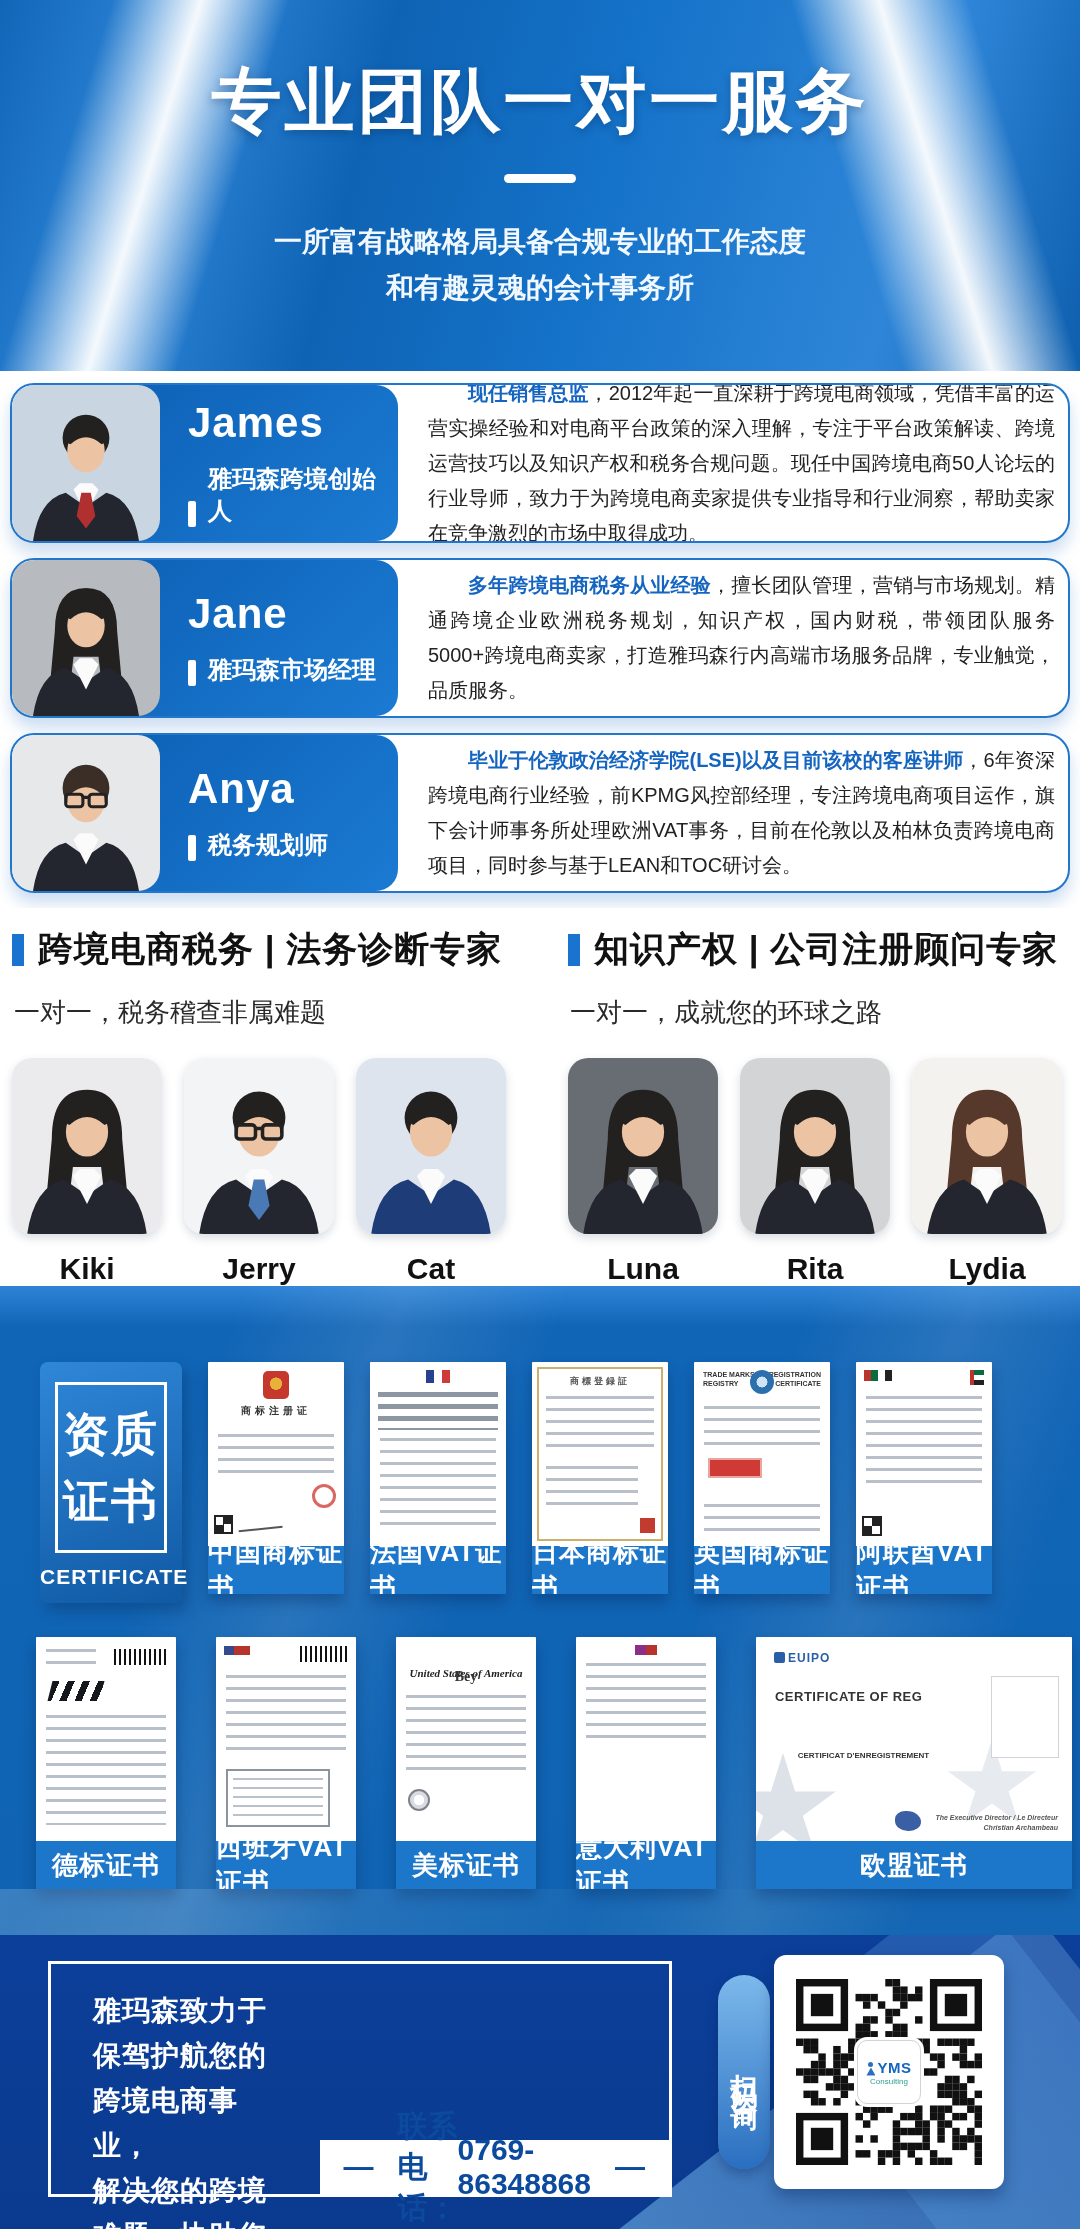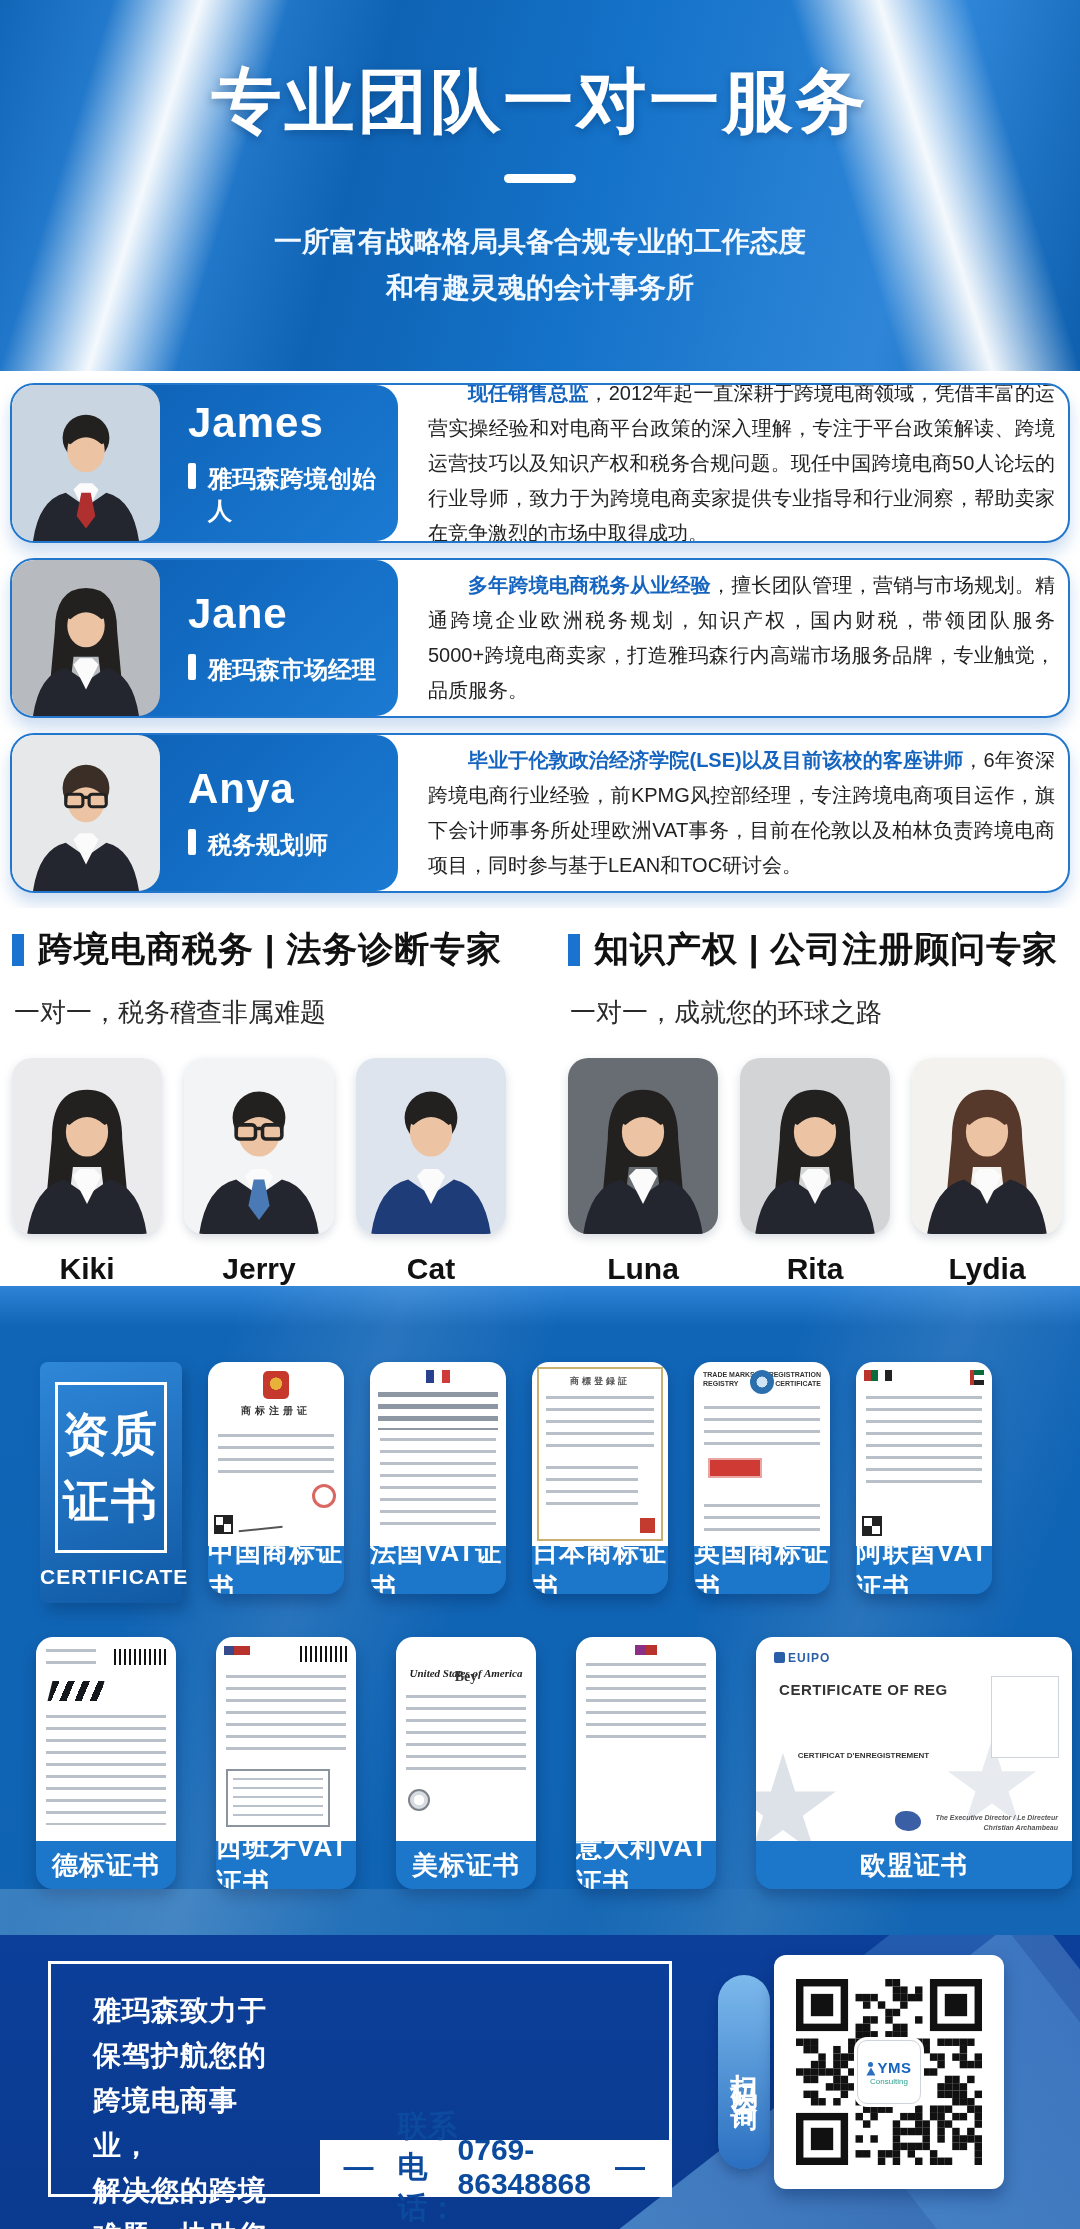--- a/index.html
+++ b/index.html
@@ -22,21 +22,21 @@
   
   .profiles { background:#fff; padding:12px 10px 0; }
   .pcard { display:flex; height:160px; margin-bottom:15px; background:#fff;
     border:2px solid #2277cc; border-radius:24px; overflow:hidden;
     box-shadow:0 10px 16px rgba(21,101,192,.22); }
   .photo { position:relative; z-index:2; width:148px; flex:none; border-radius:22px; overflow:hidden; }
   .panel { position:relative; z-index:1; width:262px; flex:none; margin-left:-24px;
     background:linear-gradient(135deg,#0e63b8,#1b7ad2); border-radius:0 22px 22px 0;
     color:#fff; padding-left:52px; display:flex; flex-direction:column; justify-content:center; gap:16px; }
   .pname { font-size:42px; font-weight:800; letter-spacing:1px; }
-  .prole { display:flex; align-items:flex-start; font-size:24px; font-weight:700; }
+  .prole { display:flex; align-items:flex-end; font-size:24px; font-weight:700; }
   .rbar { width:8px; height:26px; background:#fff; border-radius:2px; margin-right:12px; }
   .pbody { flex:1; display:flex; align-items:center; padding:8px 13px 8px 30px; overflow:hidden; }
   .pbody p { font-size:20px; line-height:35px; color:#222; text-align:justify; text-indent:2em; }
   .pbody .hl { color:#1565c0; font-weight:800; }
 
   
   .experts { display:flex; padding:18px 10px 0 12px; gap:44px; background:#fff; }
   .egroup { flex:none; }
   .egroup.g1 { width:512px; }
   .egroup.g2 { width:502px; }
@@ -59,21 +59,21 @@
     background:linear-gradient(100deg,rgba(255,255,255,.18),rgba(255,255,255,.02) 60%); }
   .crow { position:relative; display:flex; align-items:flex-start; }
   .crow1 { padding:76px 0 0 40px; gap:26px; }
   .crow2 { padding:34px 0 0 36px; gap:40px; }
   .badge { width:142px; height:241px; flex:none; border-radius:8px;
     background:linear-gradient(160deg,#2f87d8,#1059a4); box-shadow:6px 8px 14px rgba(5,45,95,.35);
     display:flex; flex-direction:column; }
   .badge-frame { border:3px solid #fff; margin:20px 15px 12px; padding:16px 4px;
     text-align:center; color:#fff; font-size:46px; font-weight:800; line-height:1.45; letter-spacing:2px; }
   .badge-cap { text-align:center; color:#fff; font-size:21px; font-weight:800; letter-spacing:1px; }
-  .cert { border-radius:17px; overflow:hidden; flex:none; display:flex; flex-direction:column;
+  .cert { border-radius:1px; overflow:hidden; flex:none; display:flex; flex-direction:column;
     box-shadow:0 8px 14px rgba(0,30,80,.32); }
   .crow1 .cert { width:136px; height:232px; }
   .crow2 .cert { width:140px; height:252px; }
   .crow2 .cert.wide { width:316px; }
   .clabel { height:48px; flex:none; background:#1c76ca; color:#fff; font-size:26px; font-weight:800;
     display:flex; align-items:center; justify-content:center; letter-spacing:1px; }
   .doc { position:relative; flex:1; background:#fff; overflow:hidden; }
   .ln { position:absolute; background:repeating-linear-gradient(180deg,#b9c0c9 0 3px,transparent 3px 12px); }
   .tt { position:absolute; color:#444; font-weight:700; }
   .cn-emblem { position:absolute; left:50%; top:9px; transform:translateX(-50%); width:26px; height:28px;
@@ -116,21 +116,21 @@
   .us-title { top:30px; width:100%; text-align:center; font-family:"Liberation Serif","DejaVu Serif",serif;
     font-style:italic; font-weight:700; font-size:11px; color:#222; }
   .us-bey { top:32px; width:100%; text-align:center; font-family:"Liberation Serif","DejaVu Serif",serif;
     font-size:14px; color:#333; font-weight:700; }
   .us-seal { position:absolute; left:12px; bottom:30px; width:22px; height:22px; border:2px solid #7d828a;
     border-radius:50%; background:radial-gradient(circle,#fff 40%,#d8dbe0 41%); }
   .it-logo { position:absolute; left:50%; top:8px; transform:translateX(-50%); width:22px; height:10px;
     background:linear-gradient(90deg,#8c2f86 50%,#b8332d 50%); }
   .eu-org { left:18px; top:14px; font-size:12px; color:#2a5fa8; letter-spacing:1px; padding-left:14px; }
   .eu-org::before { content:""; position:absolute; left:0; top:1px; width:11px; height:11px; background:#2a5fa8; border-radius:2px; }
-  .eu-t1 { top:44px; left:6%; width:56%; text-align:center; font-size:15px; color:#333; letter-spacing:.5px; }
+  .eu-t1 { top:52px; left:6%; width:56%; text-align:left; font-size:13px; color:#333; letter-spacing:.5px; }
   .eu-t2 { top:56%; left:6%; width:56%; text-align:center; font-size:8px; color:#333; }
   .eu-star { position:absolute; background:#dde2e9;
     clip-path:polygon(50% 0,61% 35%,98% 35%,68% 57%,79% 91%,50% 70%,21% 91%,32% 57%,2% 35%,39% 35%); }
   .eu-star.a { width:110px; height:110px; left:-28px; bottom:-22px; }
   .eu-star.b { width:92px; height:92px; right:34px; bottom:10px; background:#e7ebf0; }
   .eu-sig { right:14px; bottom:8px; font-size:7px; color:#555; font-style:italic; text-align:right; line-height:1.4; }
   .eu-map { position:absolute; left:44%; bottom:10px; width:26px; height:20px; background:#3b5fa5;
     border-radius:40% 55% 45% 50%; }
   .eu-photo { position:absolute; right:14px; top:40px; width:66px; height:80px; background:#fff;
     box-shadow:0 0 0 1px #cfd4da; }

